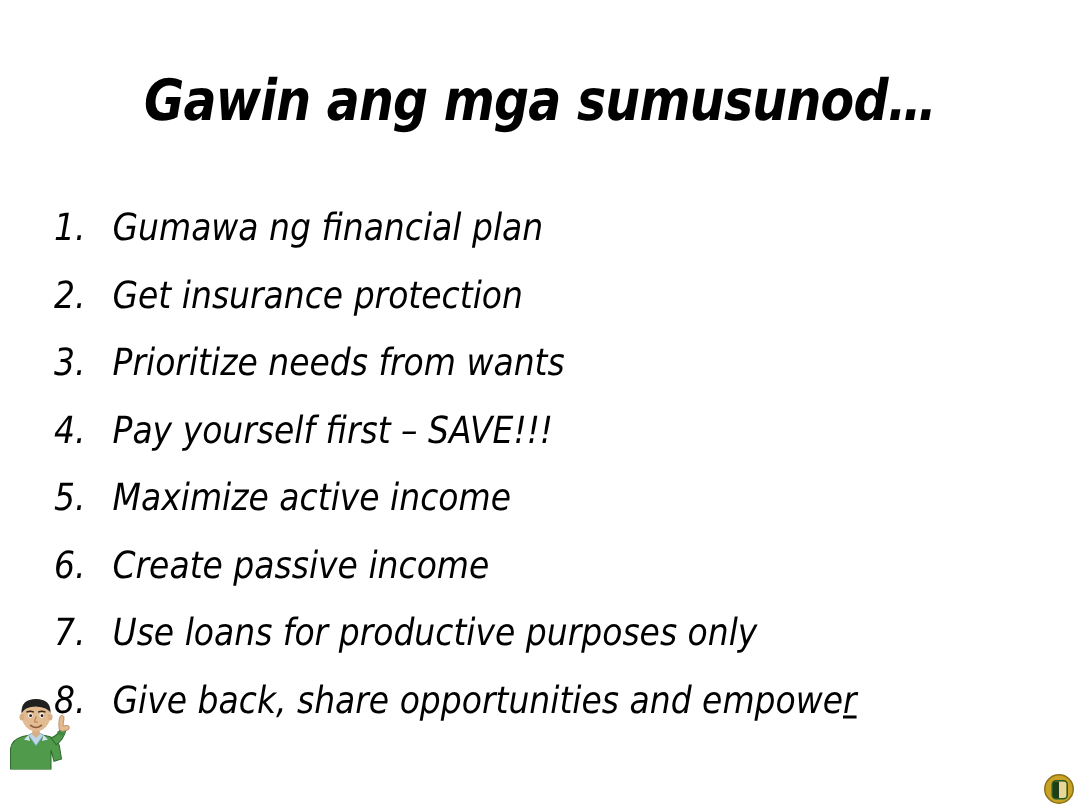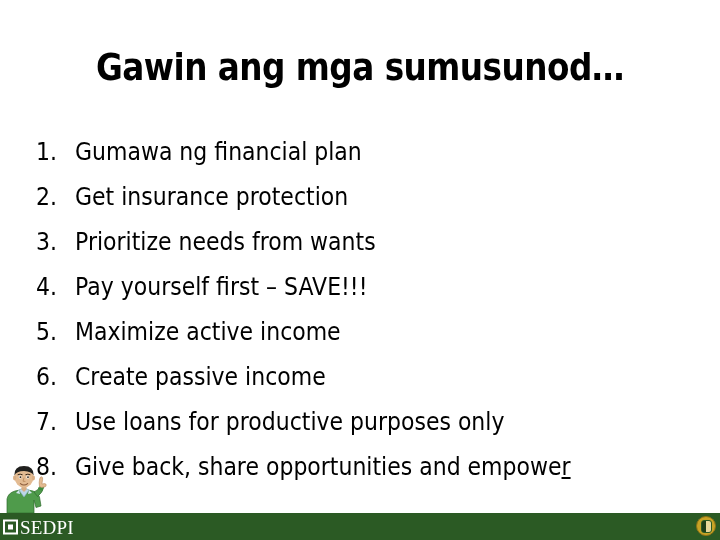--- a/index.html
+++ b/index.html
@@ -13,20 +13,21 @@
     font-family: "Liberation Sans", sans-serif;
     overflow: hidden;
   }
 
   #slide {
     position: relative;
     width: 720px;
     height: 540px;
     background: #ffffff;
     box-sizing: border-box;
+    font-style: italic;
   }
 
   
   #slide-title {
     position: absolute;
     left: 36px;
     top: 44px;
     width: 648px;
     text-align: center;
     font-family: "DejaVu Sans", sans-serif;
@@ -237,24 +238,18 @@
       <path d="M18.4 22.6 Q22 25.4 25.6 22.6" stroke="#8a5a3a" stroke-width="1.1" fill="none" stroke-linecap="round"></path>
 
       <path d="M32 31 Q37 29 38.5 24.5 L42 25.5 Q40.5 32 35.5 35.5 Z" fill="#4f9b4b" stroke="#2f6b2e" stroke-width="0.7"></path>
 
       <path d="M37.5 25.5 Q36.8 21.5 37.6 18 Q38.2 15.6 39.6 15.8 Q41 16.1 40.6 18.6 L39.9 23 L42.6 22.6 Q44.2 22.6 44.2 24.1 Q44.2 25.6 42.6 25.9 L39.6 26.5 Z" fill="#e3bb92" stroke="#b98a5e" stroke-width="0.6" stroke-linejoin="round"></path>
 
       <path d="M36.5 26.3 L41.2 27.6 L40.6 29.6 L35.9 28.4 Z" fill="#3f8a3e"></path>
     </svg>
   </div>
 
-  <div id="footer-bar">
-    <div id="footer-brand">
-      <span id="brand-mark"></span>
-      <span id="brand-text">SEDPI</span>
-    </div>
-  </div>
 
   <div id="corner-seal">
     <span class="seal-inner"></span>
   </div>
 
 </div>
 
 </body></html>

